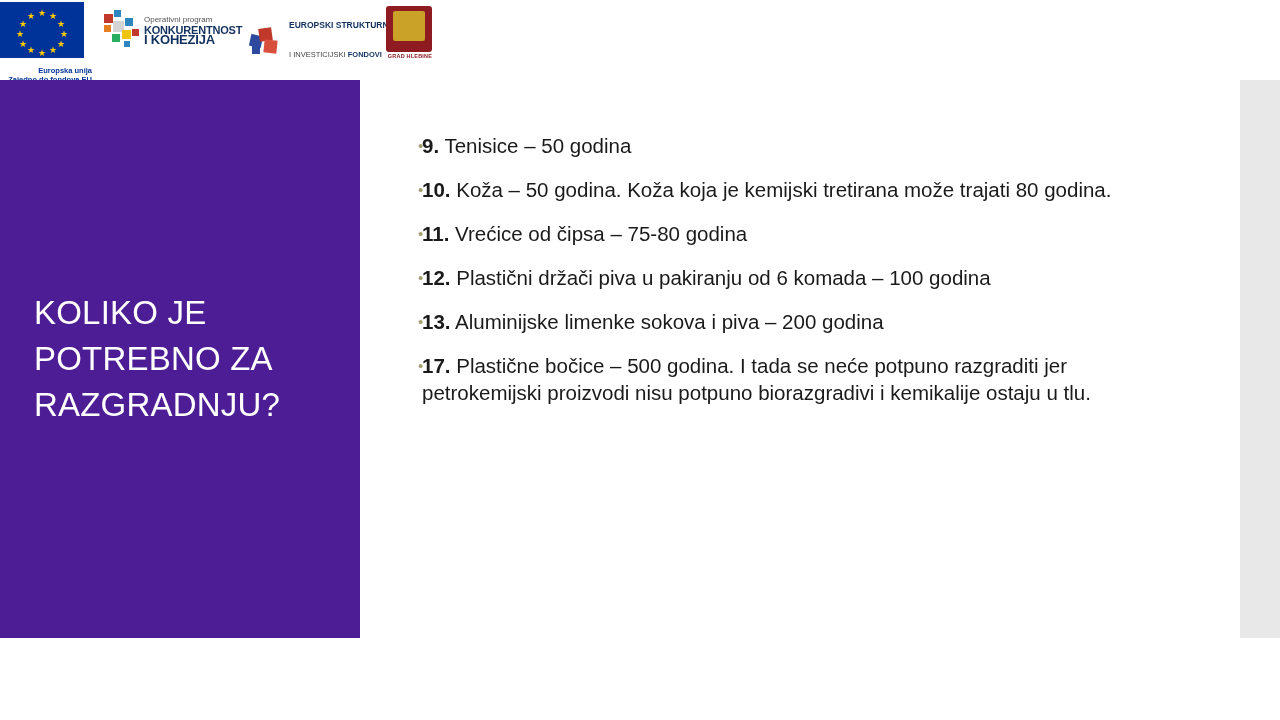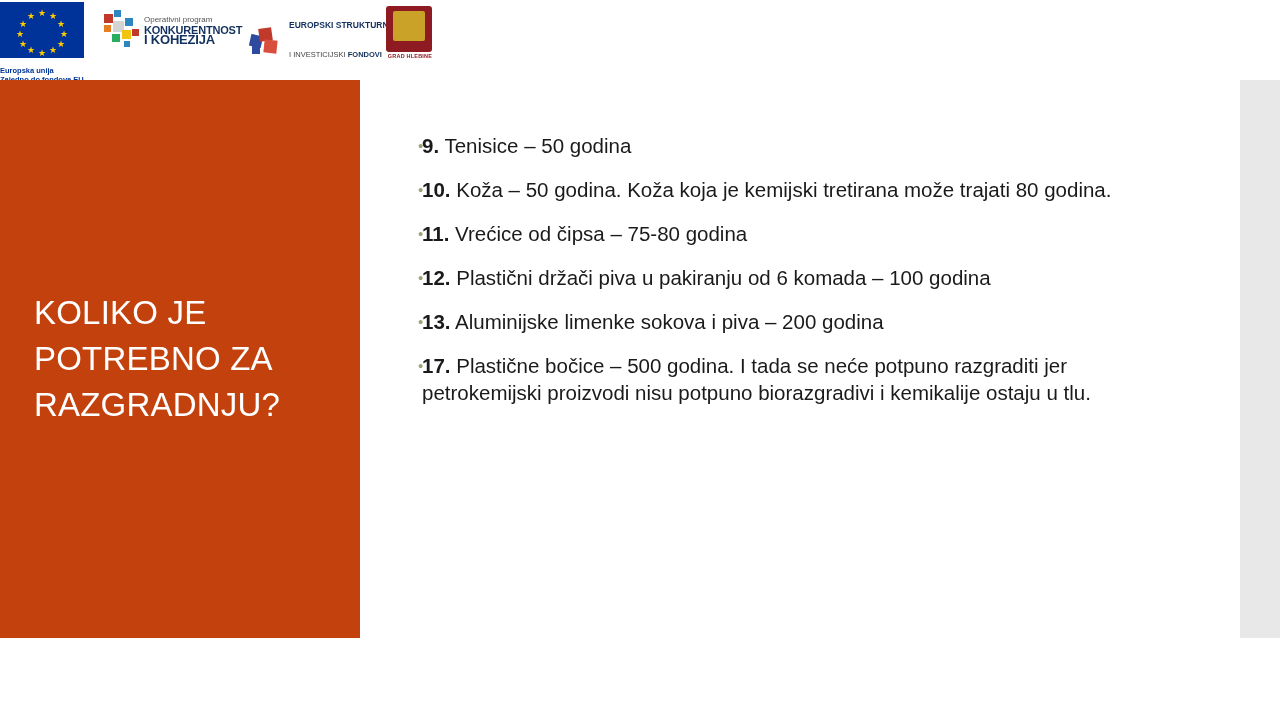--- a/index.html
+++ b/index.html
@@ -45,20 +45,21 @@
     font-size: 9px;
     line-height: 9px;
   }
   .eu-caption {
     margin-top: 8px;
     font-size: 7.5px;
     color: #003399;
     line-height: 9px;
     font-weight: bold;
     width: 92px;
+    text-align: right;
   }
 
   
   .op-logo {
     position: absolute;
     left: 104px;
     top: 10px;
     display: flex;
     align-items: center;
     gap: 0;
@@ -133,21 +134,21 @@
     letter-spacing: 0.2px;
   }
 
   
   .title-panel {
     position: absolute;
     left: 0;
     top: 80px;
     width: 360px;
     height: 558px;
-    background: #c2410c;
+    background: #4c1d95;
     display: flex;
     align-items: center;
   }
   .slide-title {
     color: #ffffff;
     font-size: 33px;
     line-height: 46px;
     padding: 0 34px;
     font-family: "Liberation Sans", sans-serif;
     font-weight: 400;

